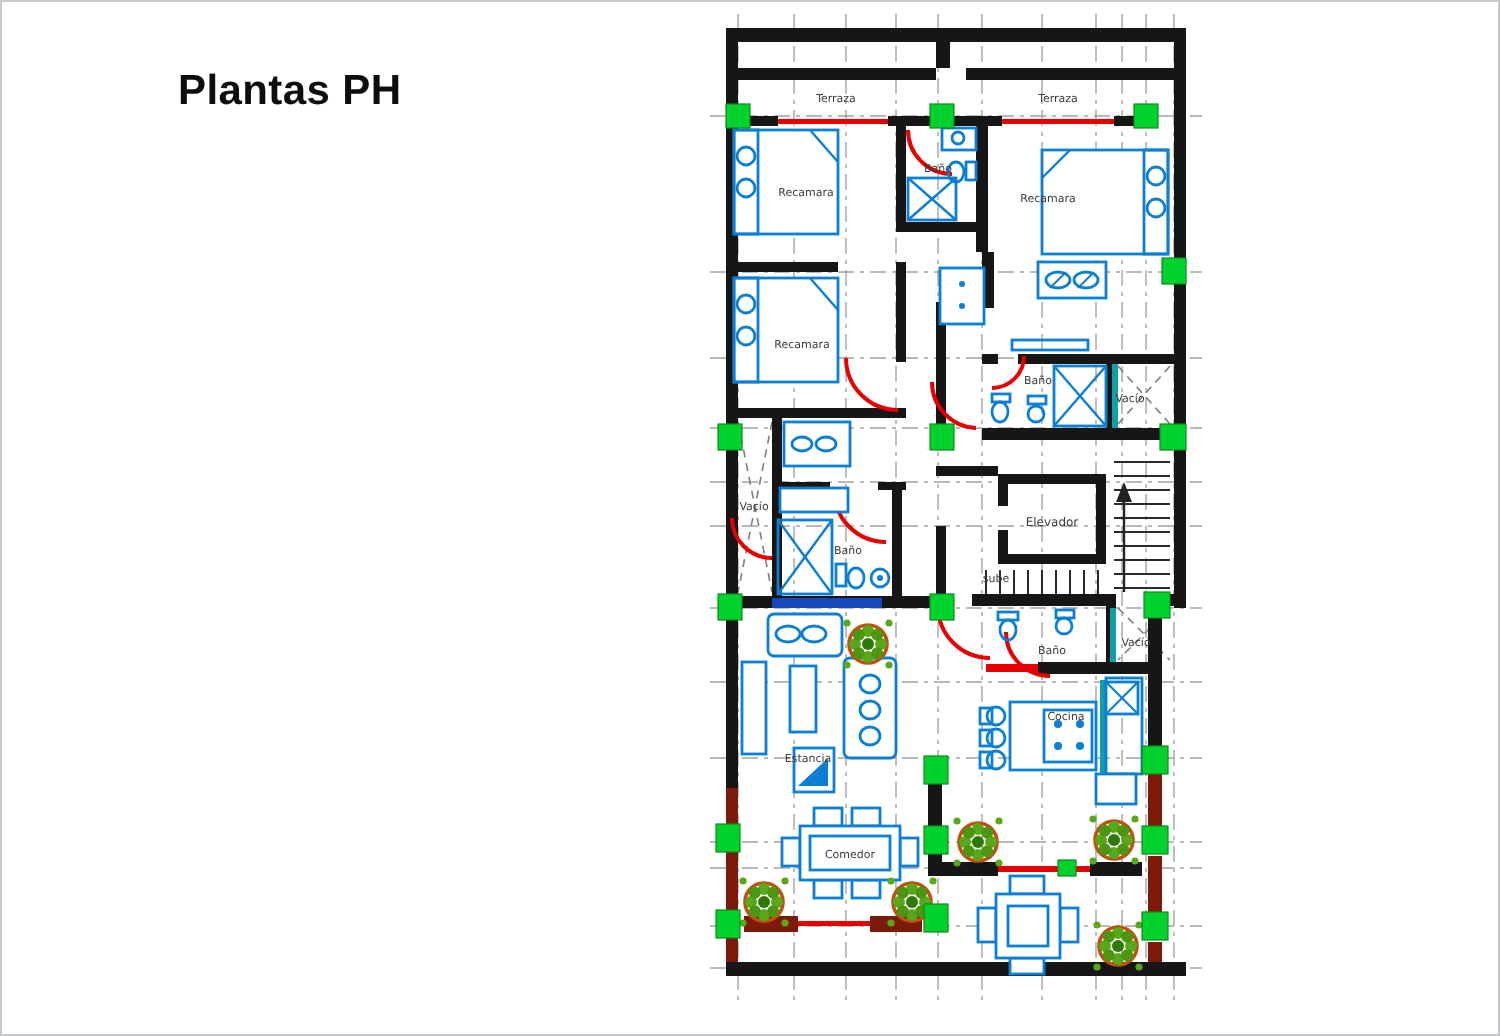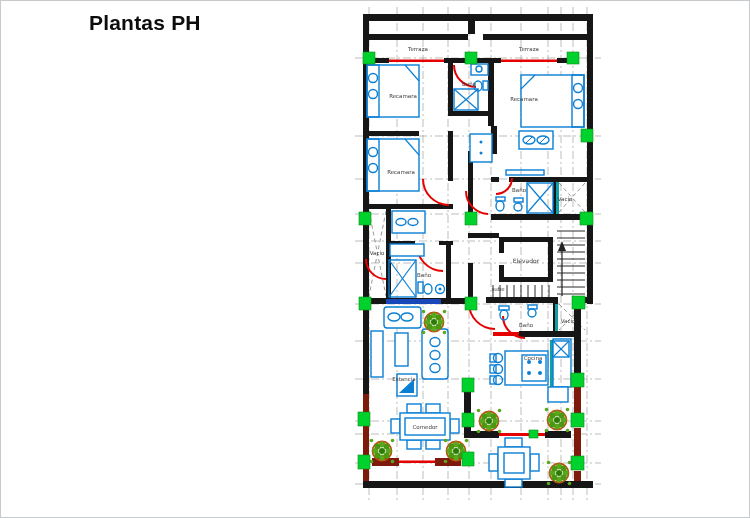--- a/index.html
+++ b/index.html
@@ -1,19 +1,19 @@
 <!DOCTYPE html>
 <html><head>
 <meta charset="utf-8">
 <style>
   html,body{margin:0;padding:0;background:#fff;}
   .canvas{position:relative;width:750px;height:518px;box-sizing:border-box;
     border:1px solid #c6cacd;background:#fff;overflow:hidden;
     font-family:"Liberation Sans",sans-serif;}
-  .title{position:absolute;left:88px;top:10px;font-size:21px;font-weight:700;
+  .title{position:absolute;left:88px;top:33px;font-size:21px;font-weight:700;
     color:#0d0d0d;letter-spacing:.2px;font-family:"Liberation Sans",sans-serif;}
   svg{position:absolute;left:0;top:0;}
   svg text{font-family:"DejaVu Sans",sans-serif;fill:#3d3d3d;}
   .grid line{stroke:#939393;stroke-width:.7;stroke-dasharray:8 3 2 3;opacity:.85;}
   .wall{fill:#161616;}
   .maroon{fill:#7d1a0b;}
   .red{fill:#e60000;}
   .arc{stroke:#e60000;stroke-width:2;fill:none;}
   .col{fill:#00d22d;stroke:#118a18;stroke-width:.6;}
   .teal{fill:#0f9fa4;}

